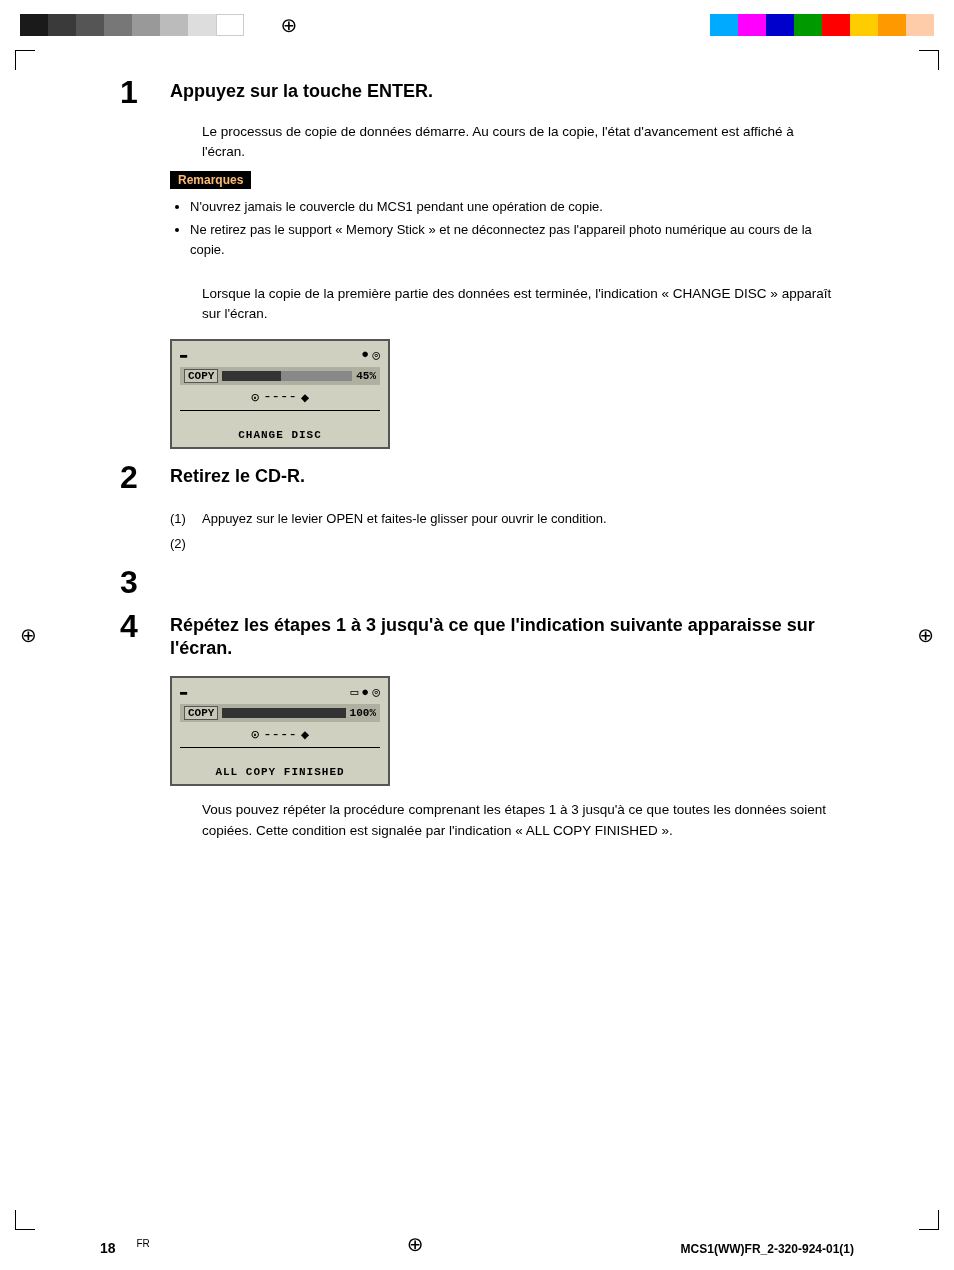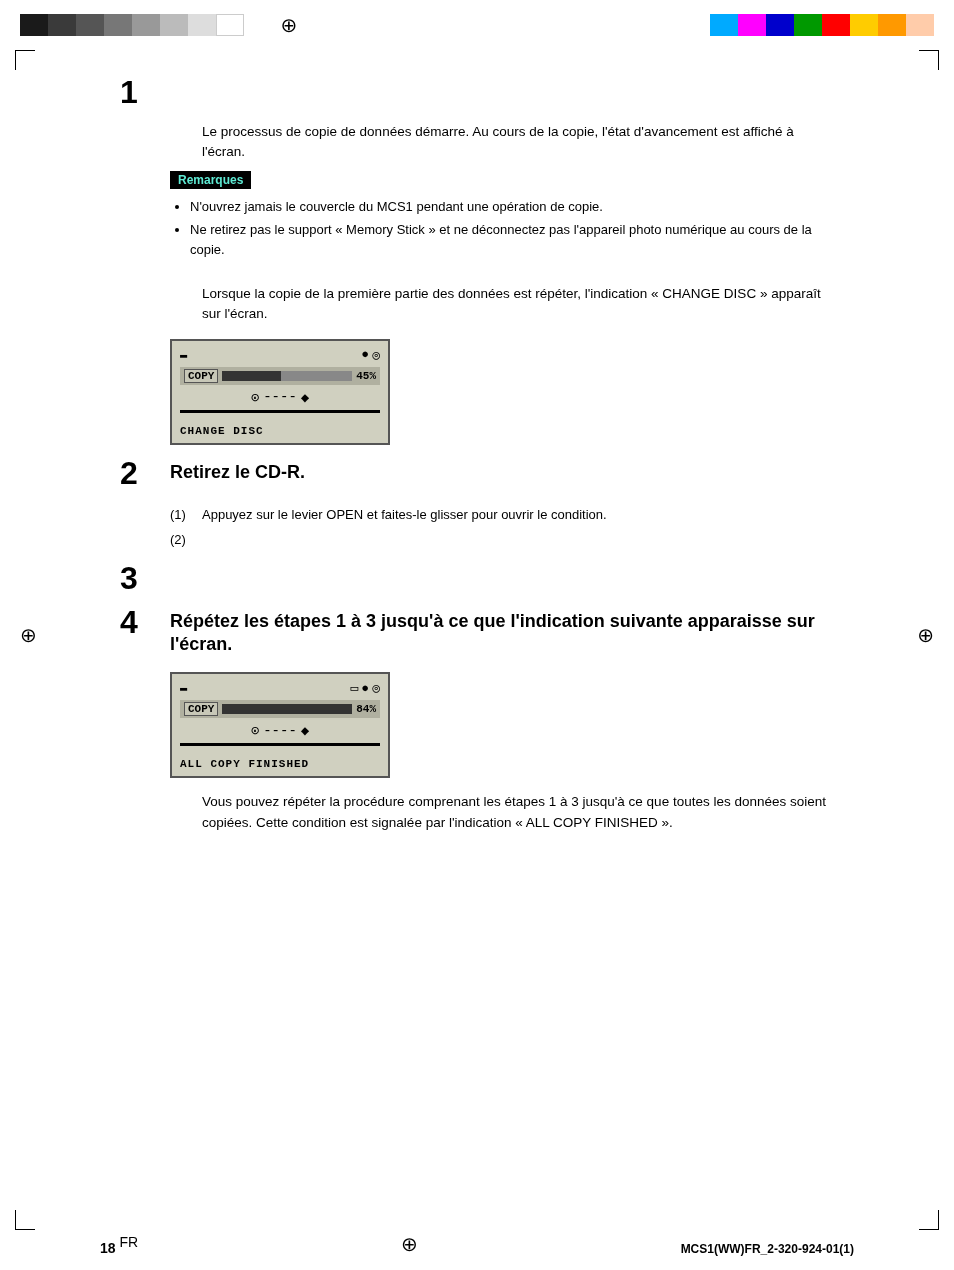--- a/index.html
+++ b/index.html
@@ -108,21 +108,21 @@
     .step-body p {
       font-size: 13.5px;
       line-height: 1.5;
       margin-bottom: 8px;
       margin-left: 32px;
     }
 
     
     .remarques-box {
       background: #000;
-      color: #5eead4;
+      color: #fdba74;
       font-weight: bold;
       font-size: 12px;
       padding: 2px 8px;
       display: inline-block;
       margin-bottom: 8px;
     }
     .bullet-list {
       list-style: disc;
       padding-left: 20px;
       margin-bottom: 25px;
@@ -181,26 +181,26 @@
     }
     .lcd-icons-row {
       display: flex;
       align-items: center;
       justify-content: center;
       gap: 4px;
       margin-bottom: 4px;
       font-size: 14px;
     }
     .lcd-bottom-text {
-      text-align: left;
+      text-align: center;
       font-size: 11px;
       font-weight: bold;
       letter-spacing: 1px;
-      border-top: 3px solid #000000;
-      padding-top: 12px;
+      border-top: 1px solid #000000;
+      padding-top: 18px;
     }
 
     .lcd-top-icons {
       font-size: 13px;
       display: flex;
       gap: 3px;
       align-items: center;
     }
 
     
@@ -274,31 +274,32 @@
 </div>
 
 <div class="margin-crosshair-left">⊕</div>
 
 <div class="margin-crosshair-right">⊕</div>
 
 <div class="content">
 
   <div class="step">
     <div class="step-number">1</div>
+    <div class="step-title">Appuyez sur la touche ENTER.</div>
   </div>
   <div class="step-body">
     <p>Le processus de copie de données démarre. Au cours de la copie, l'état d'avancement est affiché à l'écran.</p>
 
     <div class="remarques-box">Remarques</div>
     <ul class="bullet-list">
       <li>N'ouvrez jamais le couvercle du MCS1 pendant une opération de copie.</li>
       <li>Ne retirez pas le support « Memory Stick » et ne déconnectez pas l'appareil photo numérique au cours de la copie.</li>
     </ul>
 
-    <p>Lorsque la copie de la première partie des données est répéter, l'indication « CHANGE DISC » apparaît sur l'écran.</p>
+    <p>Lorsque la copie de la première partie des données est terminée, l'indication « CHANGE DISC » apparaît sur l'écran.</p>
 
     
     <div class="lcd-screen">
       <div class="lcd-top-row">
         <span>▬</span>
         <div class="lcd-top-icons">
           <span>●</span>
           <span>◎</span>
         </div>
       </div>
@@ -349,35 +350,35 @@
           <span>▭</span>
           <span>●</span>
           <span>◎</span>
         </div>
       </div>
       <div class="lcd-mid-row">
         <span class="lcd-copy-label">COPY</span>
         <div class="lcd-progress-bar">
           <div class="lcd-progress-bar-inner" style="width:100%;"></div>
         </div>
-        <span class="lcd-percent">84%</span>
+        <span class="lcd-percent">100%</span>
       </div>
       <div class="lcd-icons-row">
         <span>⊙</span>
         <span> ---- </span>
         <span>◆</span>
       </div>
       <div class="lcd-bottom-text">ALL COPY FINISHED</div>
     </div>
 
     <p>Vous pouvez répéter la procédure comprenant les étapes 1 à 3 jusqu'à ce que toutes les données soient copiées. Cette condition est signalée par l'indication « ALL COPY FINISHED ».</p>
   </div>
 
 </div>
 
 <div class="footer">
   <div class="page-num">
     <span>18</span>
-    <sup style="font-size:14px; font-weight:normal;">FR</sup>
+    <sup style="font-size:10px; font-weight:normal;margin-left:17px;">FR</sup>
   </div>
   <div style="font-size:20px;">⊕</div>
   <div class="doc-id">MCS1(WW)FR_2-320-924-01(1)</div>
 </div>
 
 </body></html>

